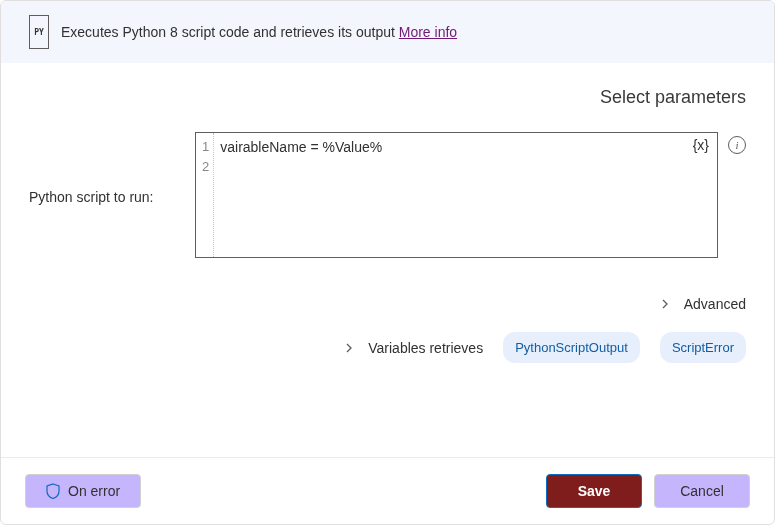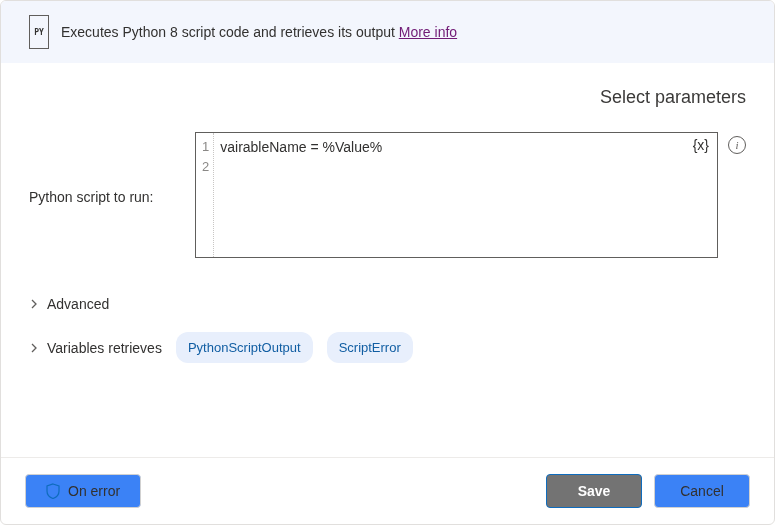--- a/index.html
+++ b/index.html
@@ -142,25 +142,26 @@
     justify-content: center;
     font-size: 11px;
     font-style: italic;
     font-family: serif;
     color: #605e5c;
     cursor: pointer;
   }
   .expand-row {
     display: flex;
     align-items: center;
-    gap: 8px;
+    gap: 14px;
     padding: 10px 0;
     cursor: pointer;
     font-size: 14px;
     color: #323130;
+    justify-content: flex-end;
   }
   .chevron {
     color: #605e5c;
     display: inline-flex;
   }
   .pill {
     background: #e8effc;
     color: #115ea3;
     padding: 8px 12px;
     border-radius: 12px;
@@ -174,30 +175,30 @@
     display: flex;
     align-items: center;
     justify-content: space-between;
   }
   .btn {
     padding: 8px 20px;
     font-size: 14px;
     border-radius: 4px;
     cursor: pointer;
     border: 1px solid #d1d1d1;
-    background: #3b82f6;
+    background: #c4b5fd;
     color: #323130;
     min-width: 96px;
     display: inline-flex;
     align-items: center;
     justify-content: center;
     gap: 8px;
   }
   .btn-primary {
-    background: #737373;
+    background: #7f1d1d;
     border-color: #0f6cbd;
     color: #fff;
     font-weight: 600;
   }
   .footer-right {
     display: flex;
     gap: 12px;
   }
   .shield-icon svg { display: block; }
 </style>

